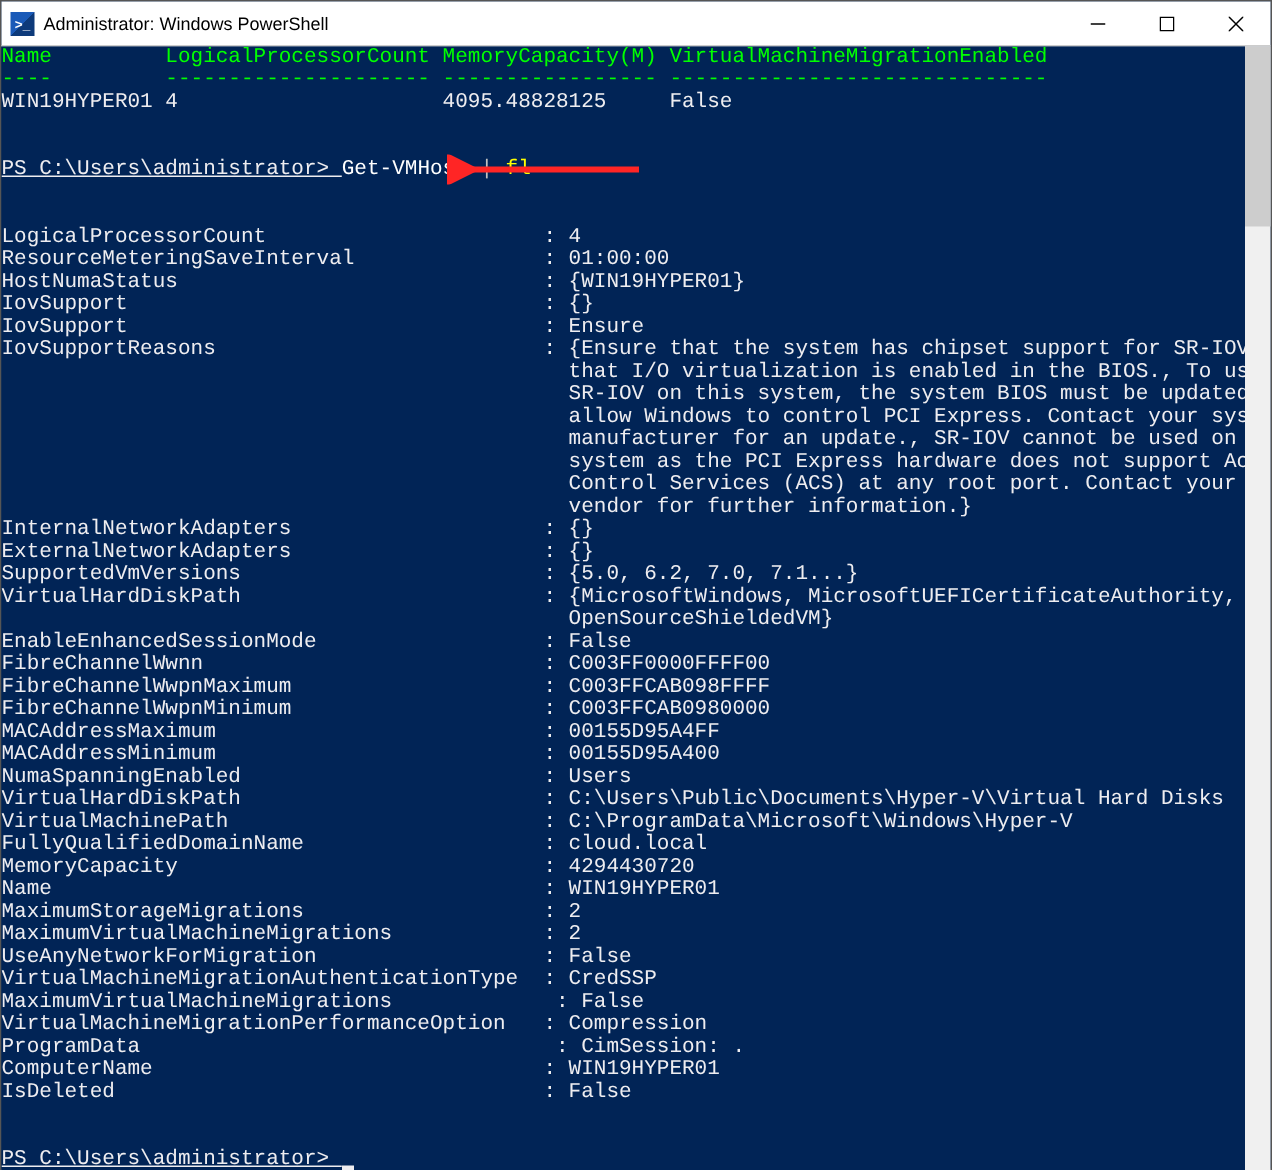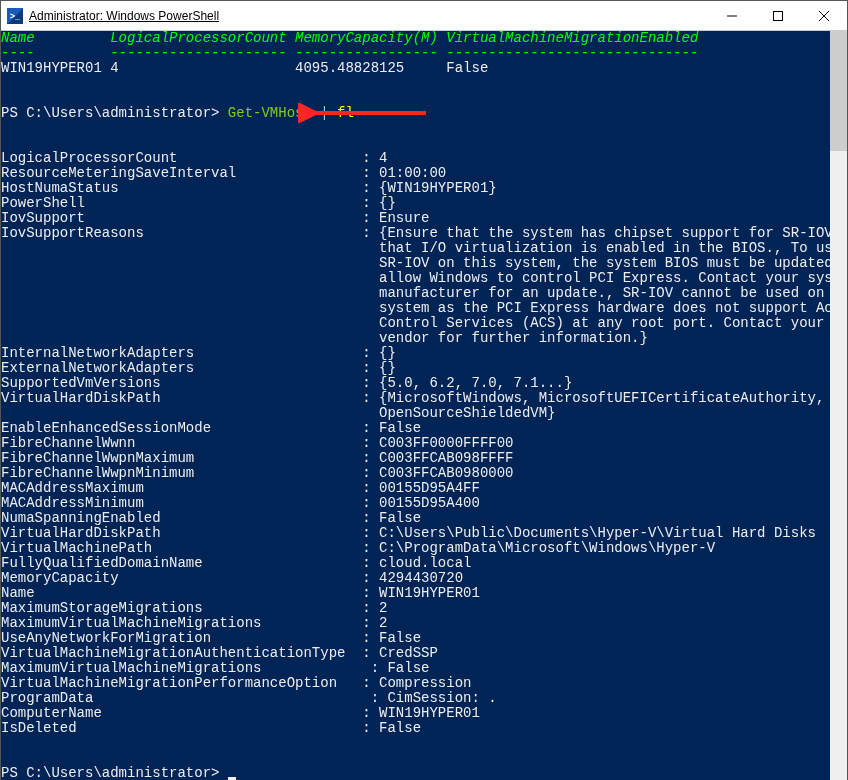--- a/index.html
+++ b/index.html
@@ -38,21 +38,20 @@
       align-items: center;
       justify-content: center;
       font-size: 9px;
       color: white;
       font-weight: bold;
     }
     .titlebar-title {
       flex: 1;
       font-size: 12px;
       color: #000;
-      text-decoration: underline;
     }
     .titlebar-buttons {
       display: flex;
       height: 30px;
     }
     .titlebar-btn {
       width: 46px;
       height: 30px;
       display: flex;
       align-items: center;
@@ -88,27 +87,27 @@
     }
     .scrollbar-thumb {
       position: absolute;
       top: 0;
       width: 100%;
       height: 120px;
       background: #cdcdcd;
     }
     .header-row {
       color: #00ff00;
-      font-style: italic;
     }
     .prompt {
       color: #eeedf0;
+      text-decoration: underline;
     }
     .cmd-part1 {
-      color: #84cc16;
+      color: #ffffff;
       margin-top: 28px;
     }
     .cmd-pipe {
       color: #c0c0c0;
     }
     .cmd-part2 {
       color: #ffff00;
     }
     .arrow-annotation {
       position: absolute;
@@ -156,42 +155,42 @@
 <span class="header-row">----         --------------------- ----------------- ------------------------------</span>
 <span>WIN19HYPER01 4                     4095.48828125     False</span>
 
 
 <span><span class="prompt">PS C:\Users\administrator&gt; </span><span class="cmd-part1">Get-VMHost</span><span class="cmd-pipe"> | </span><span class="cmd-part2">fl</span></span>
 
 
 <span>LogicalProcessorCount                      : 4</span>
 <span>ResourceMeteringSaveInterval               : 01:00:00</span>
 <span>HostNumaStatus                             : {WIN19HYPER01}</span>
-<span>PowerShell                                 : {}</span>
+<span>IovSupport                                 : {}</span>
 <span>IovSupport                                 : Ensure</span>
 <span>IovSupportReasons                          : {Ensure that the system has chipset support for SR-IOV and</span>
 <span>                                             that I/O virtualization is enabled in the BIOS., To use</span>
 <span>                                             SR-IOV on this system, the system BIOS must be updated to</span>
 <span>                                             allow Windows to control PCI Express. Contact your system</span>
 <span>                                             manufacturer for an update., SR-IOV cannot be used on this</span>
 <span>                                             system as the PCI Express hardware does not support Access</span>
 <span>                                             Control Services (ACS) at any root port. Contact your system</span>
 <span>                                             vendor for further information.}</span>
 <span>InternalNetworkAdapters                    : {}</span>
 <span>ExternalNetworkAdapters                    : {}</span>
 <span>SupportedVmVersions                        : {5.0, 6.2, 7.0, 7.1...}</span>
 <span>VirtualHardDiskPath                        : {MicrosoftWindows, MicrosoftUEFICertificateAuthority,</span>
 <span>                                             OpenSourceShieldedVM}</span>
 <span>EnableEnhancedSessionMode                  : False</span>
 <span>FibreChannelWwnn                           : C003FF0000FFFF00</span>
 <span>FibreChannelWwpnMaximum                    : C003FFCAB098FFFF</span>
 <span>FibreChannelWwpnMinimum                    : C003FFCAB0980000</span>
 <span>MACAddressMaximum                          : 00155D95A4FF</span>
 <span>MACAddressMinimum                          : 00155D95A400</span>
-<span>NumaSpanningEnabled                        : False</span>
+<span>NumaSpanningEnabled                        : Users</span>
 <span>VirtualHardDiskPath                        : C:\Users\Public\Documents\Hyper-V\Virtual Hard Disks</span>
 <span>VirtualMachinePath                         : C:\ProgramData\Microsoft\Windows\Hyper-V</span>
 <span>FullyQualifiedDomainName                   : cloud.local</span>
 <span>MemoryCapacity                             : 4294430720</span>
 <span>Name                                       : WIN19HYPER01</span>
 <span>MaximumStorageMigrations                   : 2</span>
 <span>MaximumVirtualMachineMigrations            : 2</span>
 <span>UseAnyNetworkForMigration                  : False</span>
 <span>VirtualMachineMigrationAuthenticationType  : CredSSP</span>
 <span>MaximumVirtualMachineMigrations             : False</span>

